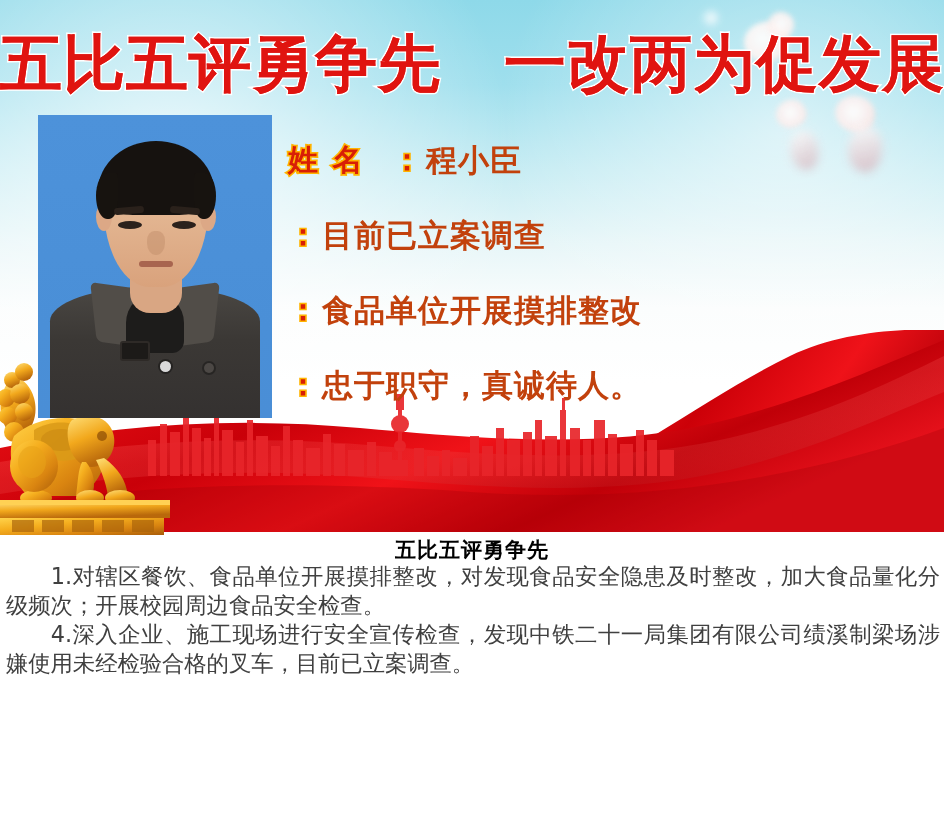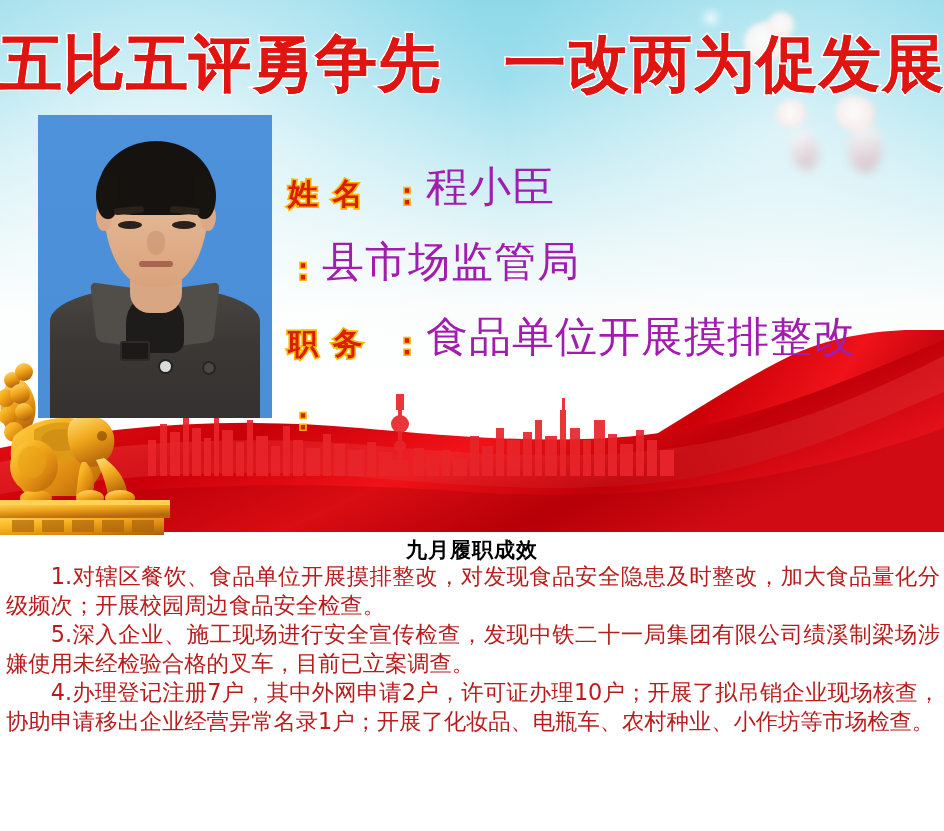--- a/index.html
+++ b/index.html
@@ -83,49 +83,49 @@
   .ph-eye-l{position:absolute;left:80px;top:106px;width:24px;height:8px;background:#2b211c;border-radius:50%;}
   .ph-eye-r{position:absolute;left:134px;top:106px;width:24px;height:8px;background:#2b211c;border-radius:50%;}
   .ph-nose{position:absolute;left:109px;top:116px;width:18px;height:24px;background:rgba(190,140,105,.45);border-radius:40% 40% 50% 50%;}
   .ph-mouth{position:absolute;left:101px;top:146px;width:34px;height:6px;background:#a8654f;border-radius:4px;}
   .ph-btn1{position:absolute;left:122px;top:246px;width:11px;height:11px;background:#dadada;border-radius:50%;box-shadow:0 0 0 2px rgba(0,0,0,.35);}
   .ph-btn2{position:absolute;left:166px;top:248px;width:10px;height:10px;background:#4c4845;border-radius:50%;box-shadow:0 0 0 2px rgba(0,0,0,.3);}
   .ph-tab{position:absolute;left:82px;top:226px;width:26px;height:16px;background:#1c1a18;border-radius:3px;border:2px solid #2e2a27;}
 
   
   .info{position:absolute;left:288px;top:140px;width:640px;}
-  .row{display:flex;align-items:flex-end;height:75px;}
+  .row{display:flex;align-items:flex-start;height:75px;}
   .lbl{
     font-size:30px;font-weight:bold;color:#d81e06;
     -webkit-text-stroke:3.2px #ffb400;paint-order:stroke fill;
     letter-spacing:2px;white-space:nowrap;min-width:104px;
   }
   .colon{
     font-size:30px;font-weight:bold;color:#d81e06;
     -webkit-text-stroke:3.2px #ffb400;paint-order:stroke fill;
     margin:0 4px 0 0;
   }
-  .val{font-size:42px;font-weight:normal;color:#a21caf;letter-spacing:1px;white-space:nowrap;}
+  .val{font-size:31px;font-weight:bold;color:#c2410c;letter-spacing:1px;white-space:nowrap;}
 
   
   .wave-wrap{position:absolute;left:0;top:330px;width:944px;height:202px;overflow:hidden;}
   .wave-svg{position:absolute;left:0;top:0;}
   .skyline-wrap{position:absolute;left:0;top:380px;width:944px;height:160px;overflow:hidden;pointer-events:none;}
 
   
   .lion-wrap{position:absolute;left:-6px;top:350px;width:200px;height:185px;overflow:hidden;}
 
   
   .body-head{
     position:absolute;left:0;top:536px;width:944px;text-align:center;
     font-size:21px;font-weight:bold;color:#000;letter-spacing:1px;
   }
   .body-text{
     position:absolute;left:6px;top:562px;width:934px;
-    font-size:22.4px;line-height:1.295;color:#b91c1c;text-align:justify;
+    font-size:22.4px;line-height:1.295;color:#404040;text-align:justify;
     letter-spacing:-0.1px;
   }
   .body-text p{margin:0;text-indent:2em;}
 </style>
 </head>
 <body>
 
 <div class="poster">
 
   <div class="banner">
@@ -313,32 +313,31 @@
   </div>
 
   <div class="info">
     <div class="row">
       <span class="lbl">姓 名</span>
       <span class="colon">：</span>
       <span class="val">程小臣</span>
     </div>
     <div class="row">
       <span class="colon">：</span>
-      <span class="val">县市场监管局</span>
+      <span class="val">目前已立案调查</span>
     </div>
     <div class="row">
-      <span class="lbl">职 务</span>
       <span class="colon">：</span>
       <span class="val">食品单位开展摸排整改</span>
     </div>
     <div class="row">
       <span class="colon">：</span>
+      <span class="val">忠于职守，真诚待人。</span>
     </div>
   </div>
 
-  <div class="body-head">九月履职成效</div>
+  <div class="body-head">五比五评勇争先</div>
   <div class="body-text">
     <p>1.对辖区餐饮、食品单位开展摸排整改，对发现食品安全隐患及时整改，加大食品量化分级频次；开展校园周边食品安全检查。</p>
-    <p>5.深入企业、施工现场进行安全宣传检查，发现中铁二十一局集团有限公司绩溪制梁场涉嫌使用未经检验合格的叉车，目前已立案调查。</p>
-    <p>4.办理登记注册7户，其中外网申请2户，许可证办理10户；开展了拟吊销企业现场核查，协助申请移出企业经营异常名录1户；开展了化妆品、电瓶车、农村种业、小作坊等市场检查。</p>
+    <p>4.深入企业、施工现场进行安全宣传检查，发现中铁二十一局集团有限公司绩溪制梁场涉嫌使用未经检验合格的叉车，目前已立案调查。</p>
   </div>
 
 </div>
 
 </body></html>

